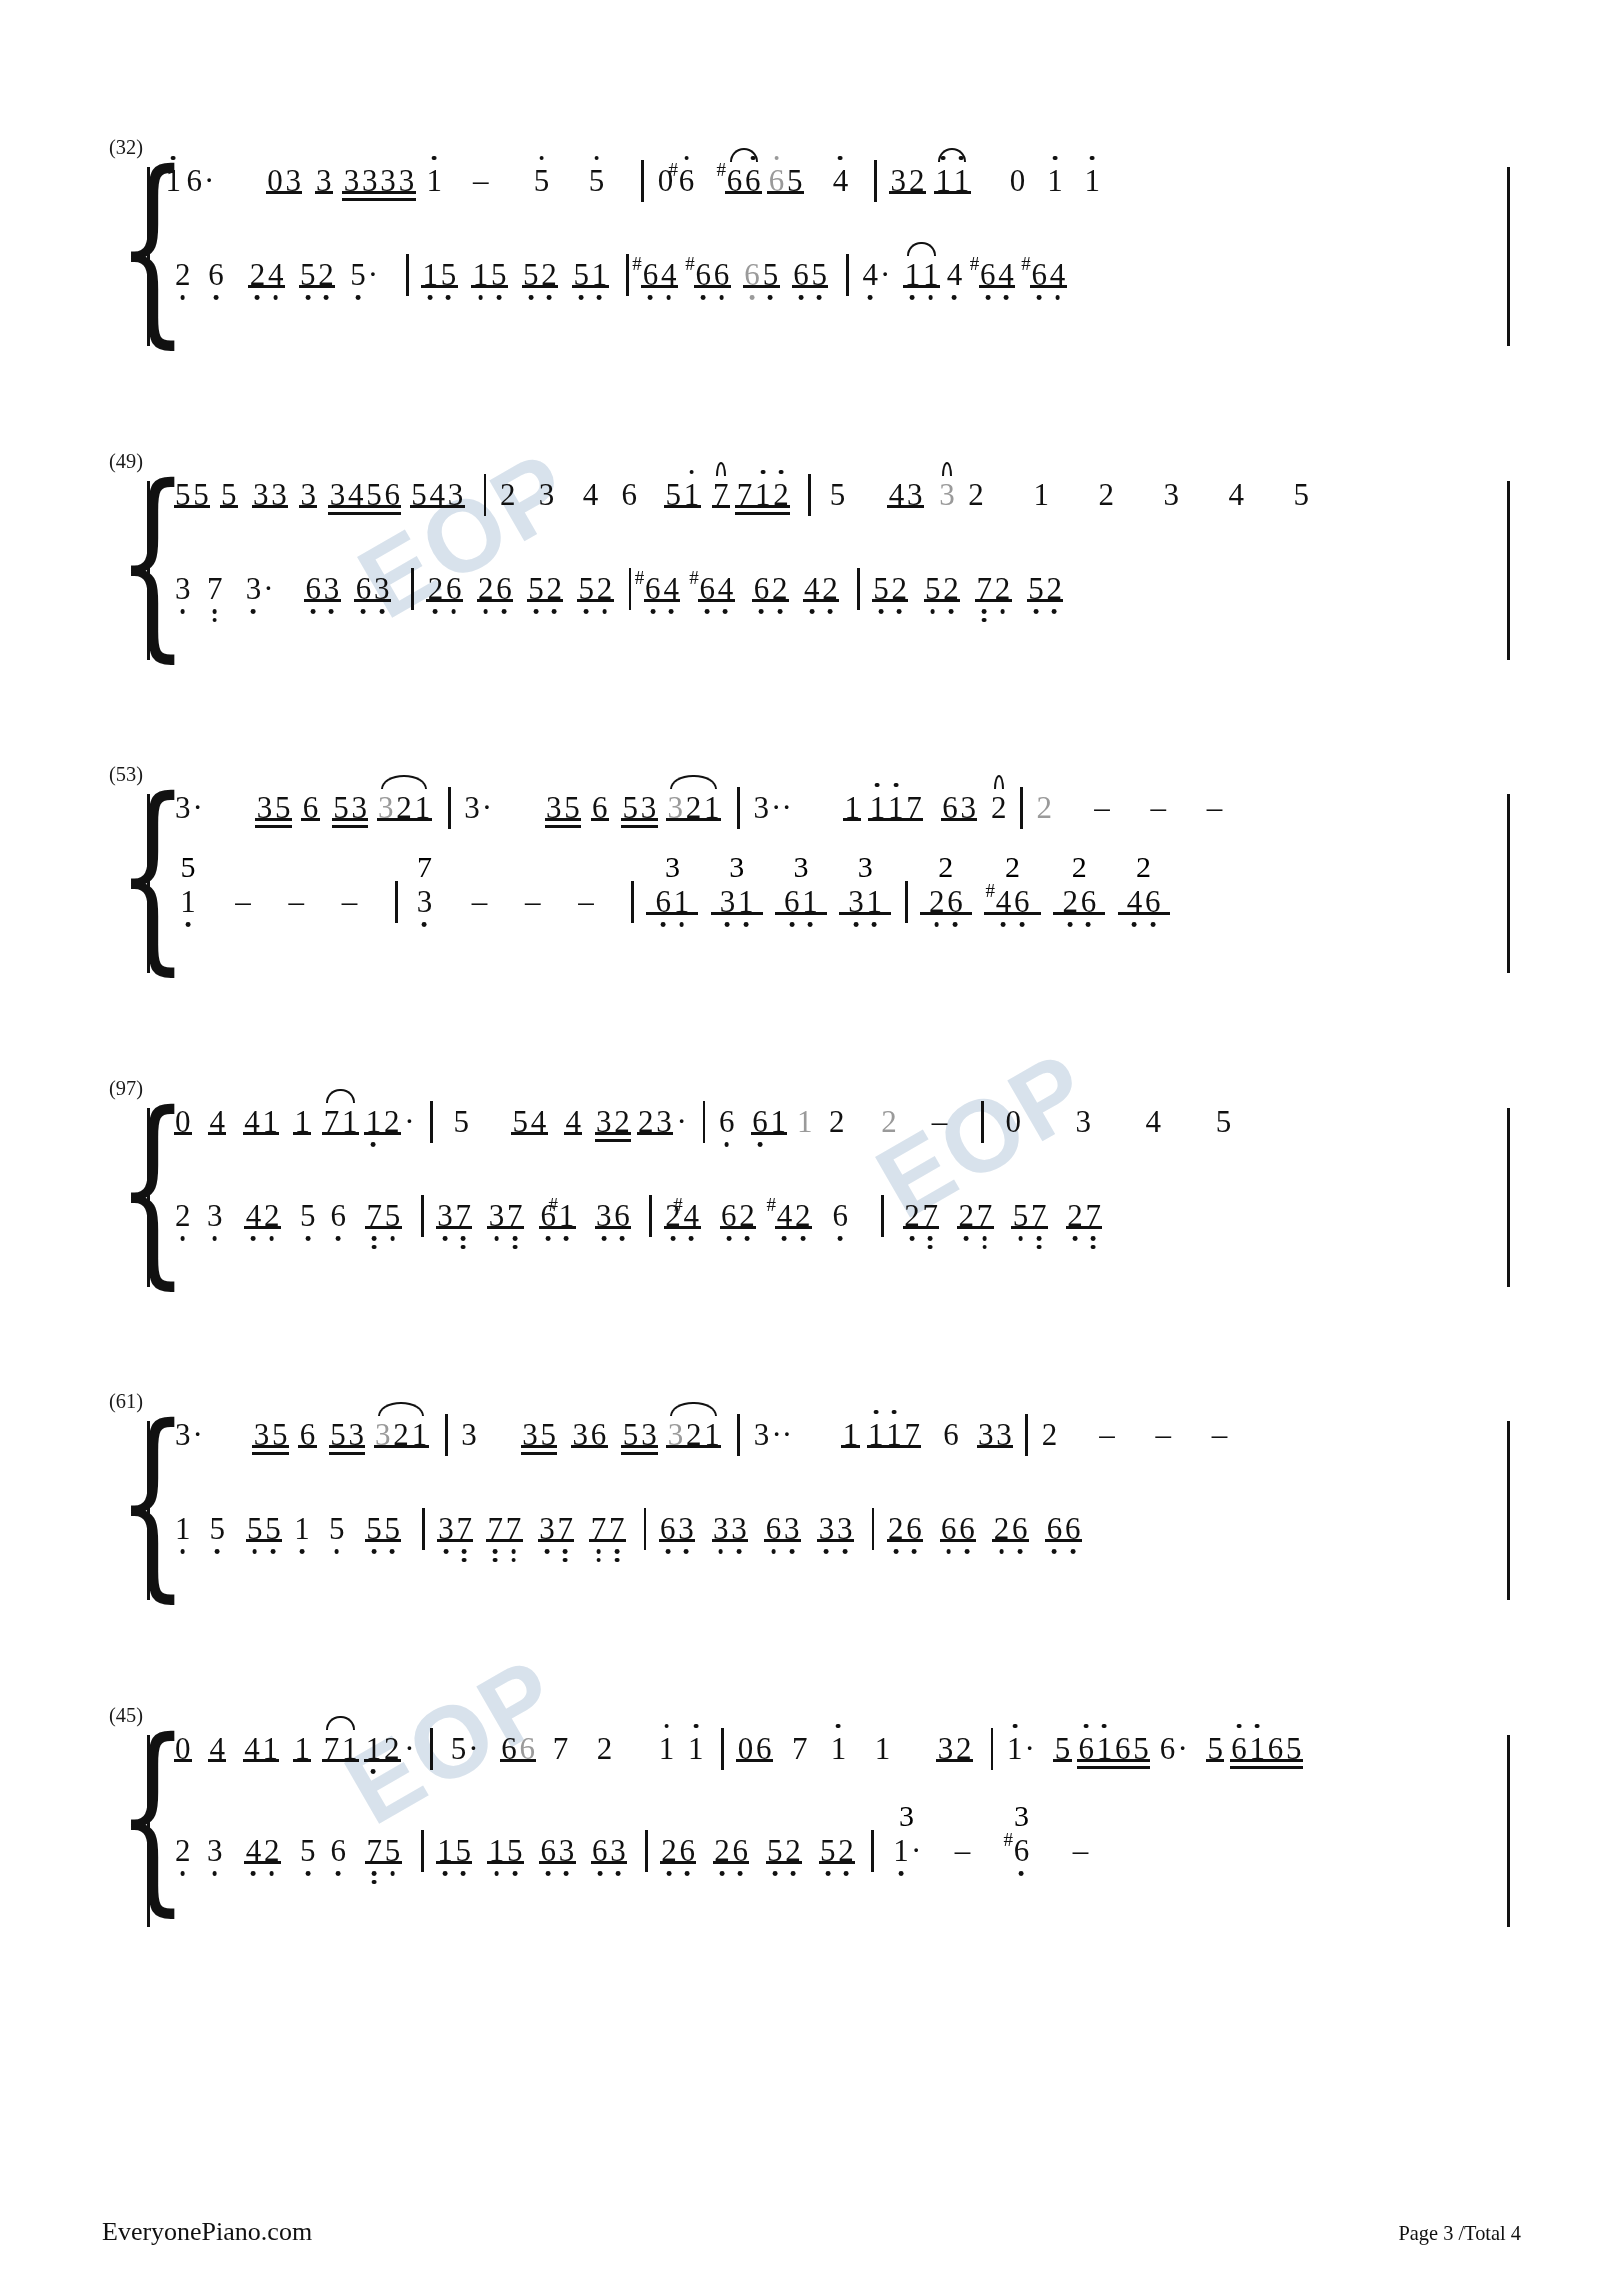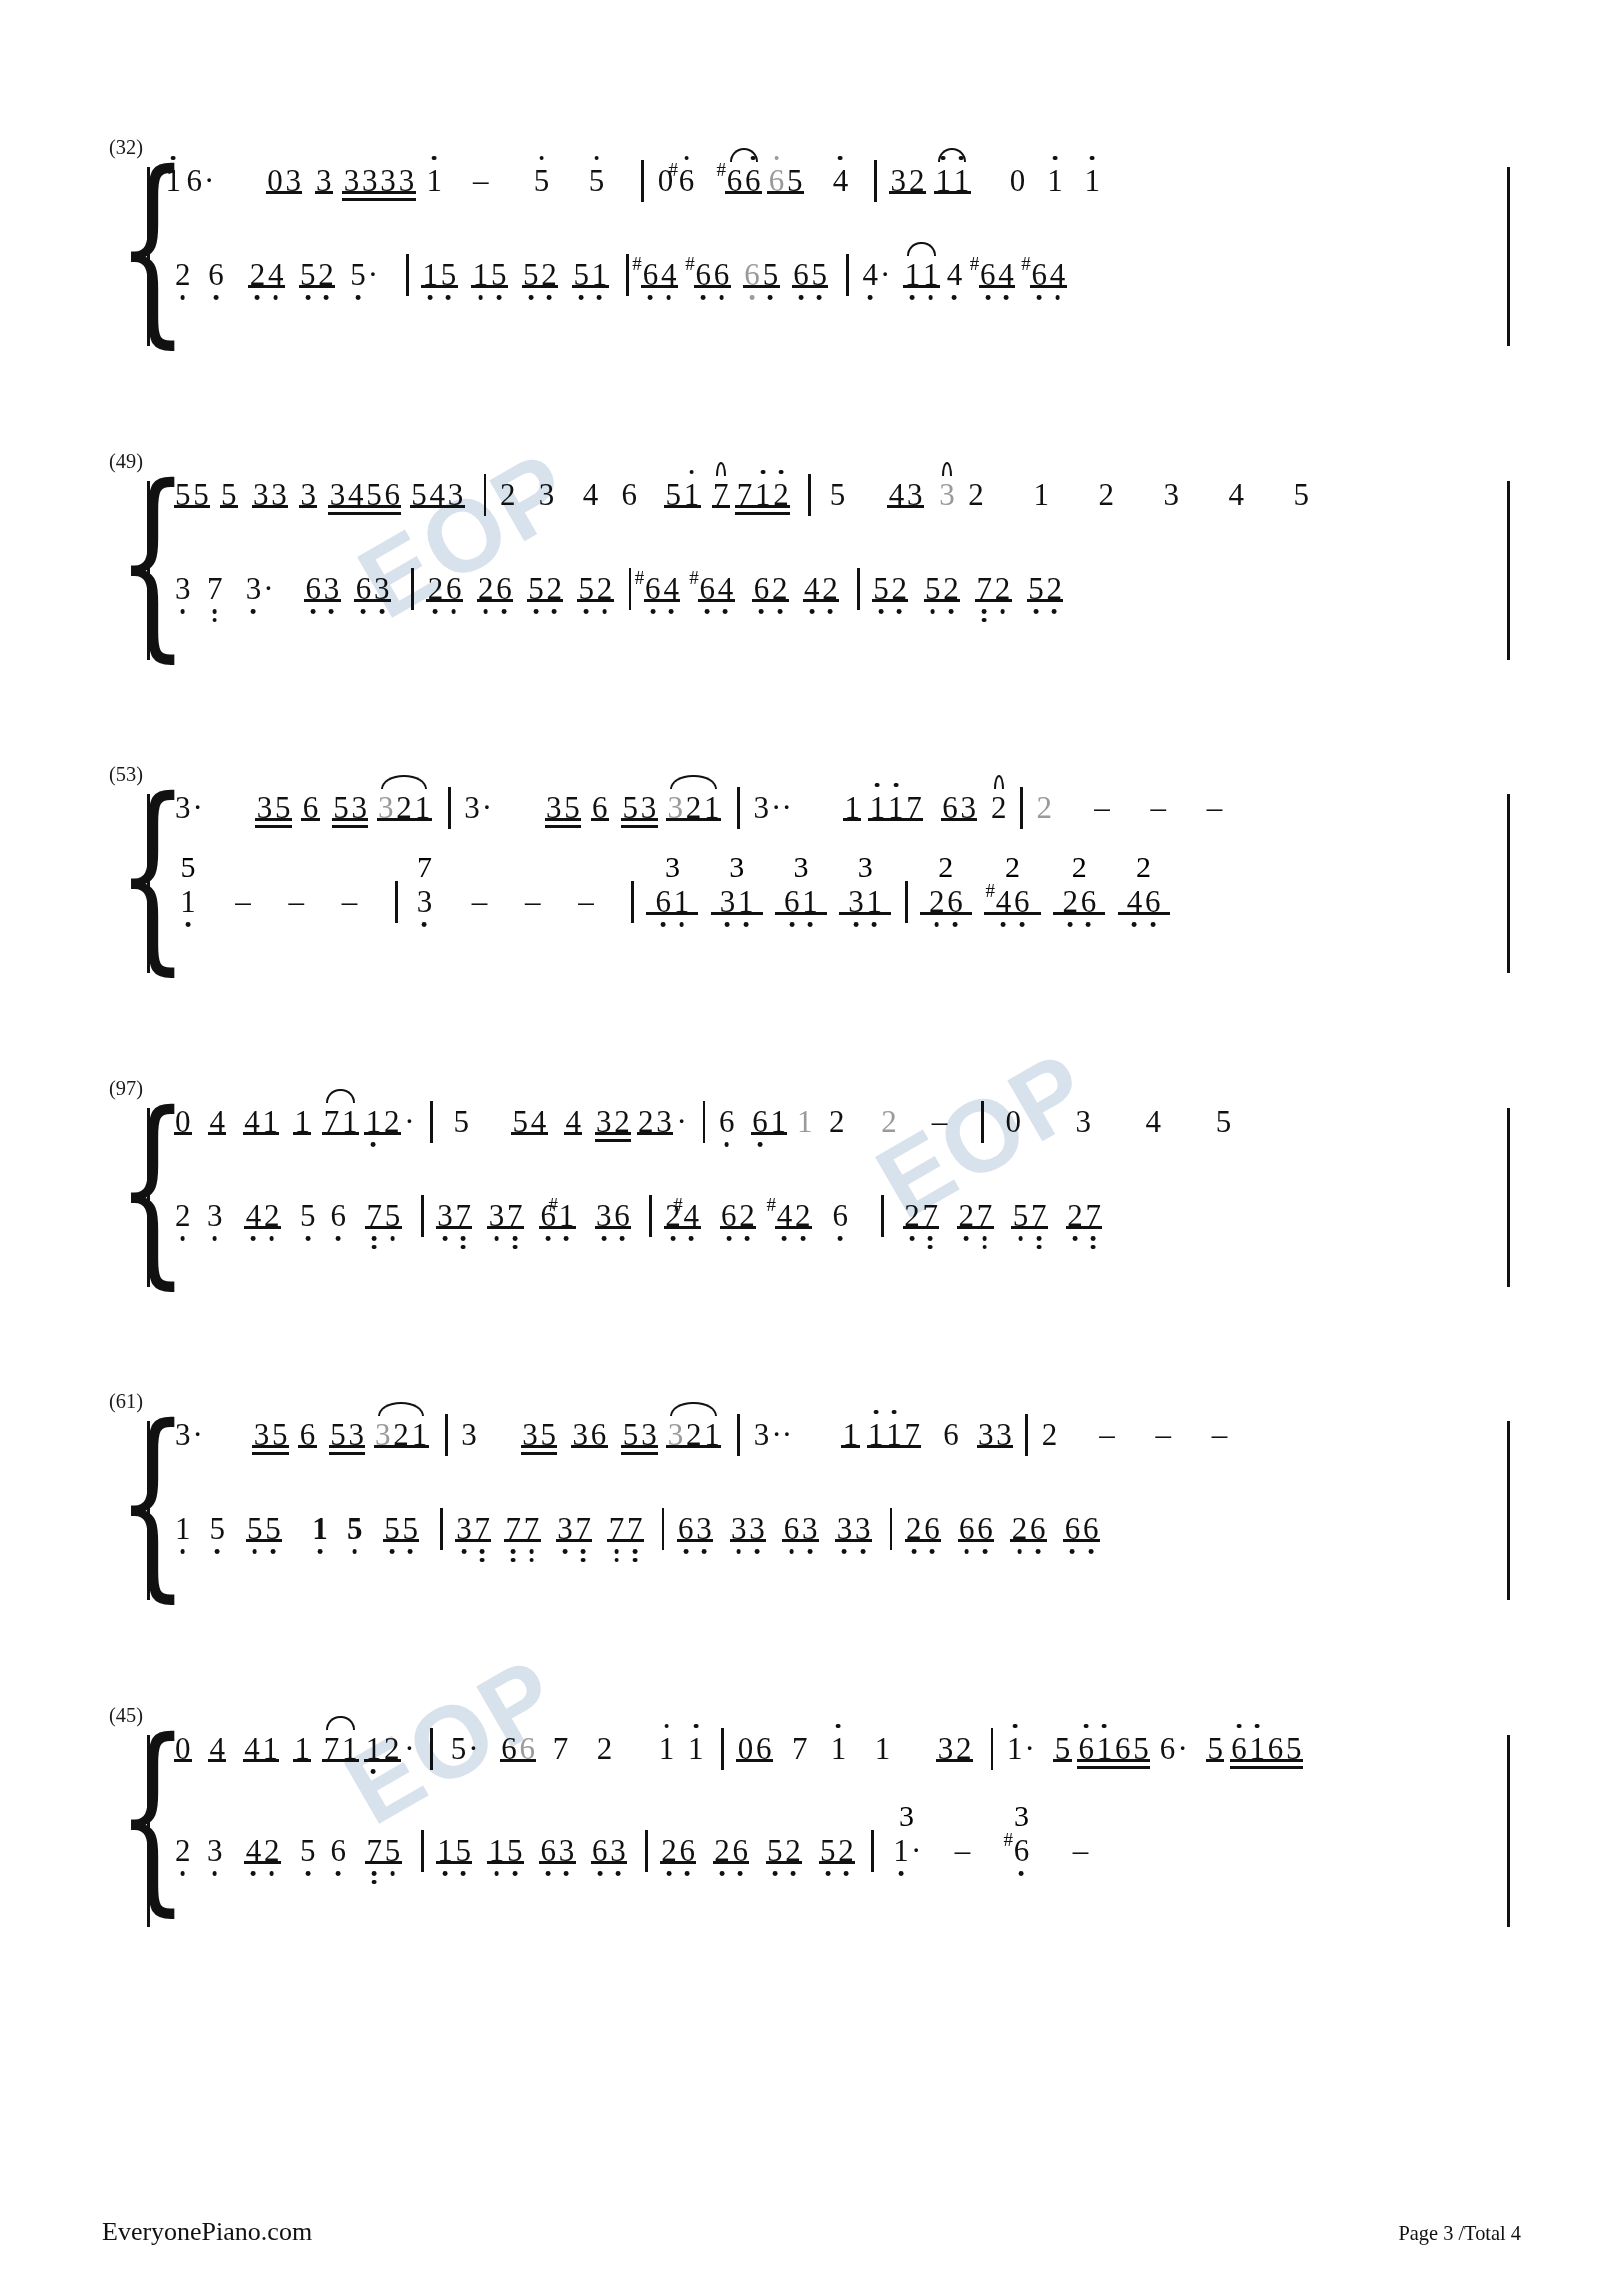--- a/index.html
+++ b/index.html
@@ -915,21 +915,21 @@
     <div class="staff lower">
       <div class="row">
         <span class="grp" style="margin-left:9.5px;">
           <span class="note">1<span class="dotdn"></span></span>
           <span class="note" style="margin-left:13.6px;">5<span class="dotdn"></span></span>
         </span>
         <span class="grp" style="margin-left:16.4px;">
           <span class="note">5<span class="dotdn"></span></span><span class="note">5<span class="dotdn"></span></span>
           <span class="beam1"></span>
         </span>
-        <span class="grp" style="margin-left:26px;font-weight:bold;">
+        <span class="grp" style="margin-left:8px;">
           <span class="note">1<span class="dotdn"></span></span>
           <span class="note" style="margin-left:13.6px;">5<span class="dotdn"></span></span>
         </span>
         <span class="grp" style="margin-left:16.4px;">
           <span class="note">5<span class="dotdn"></span></span><span class="note">5<span class="dotdn"></span></span>
           <span class="beam1"></span>
         </span>
         <span class="bar" style="margin-left:17.7px;"></span>
         <span class="grp">
           <span class="note">3<span class="dotdn"></span></span><span class="note">7<span class="dotdn"></span><span class="dotdn2"></span></span>

